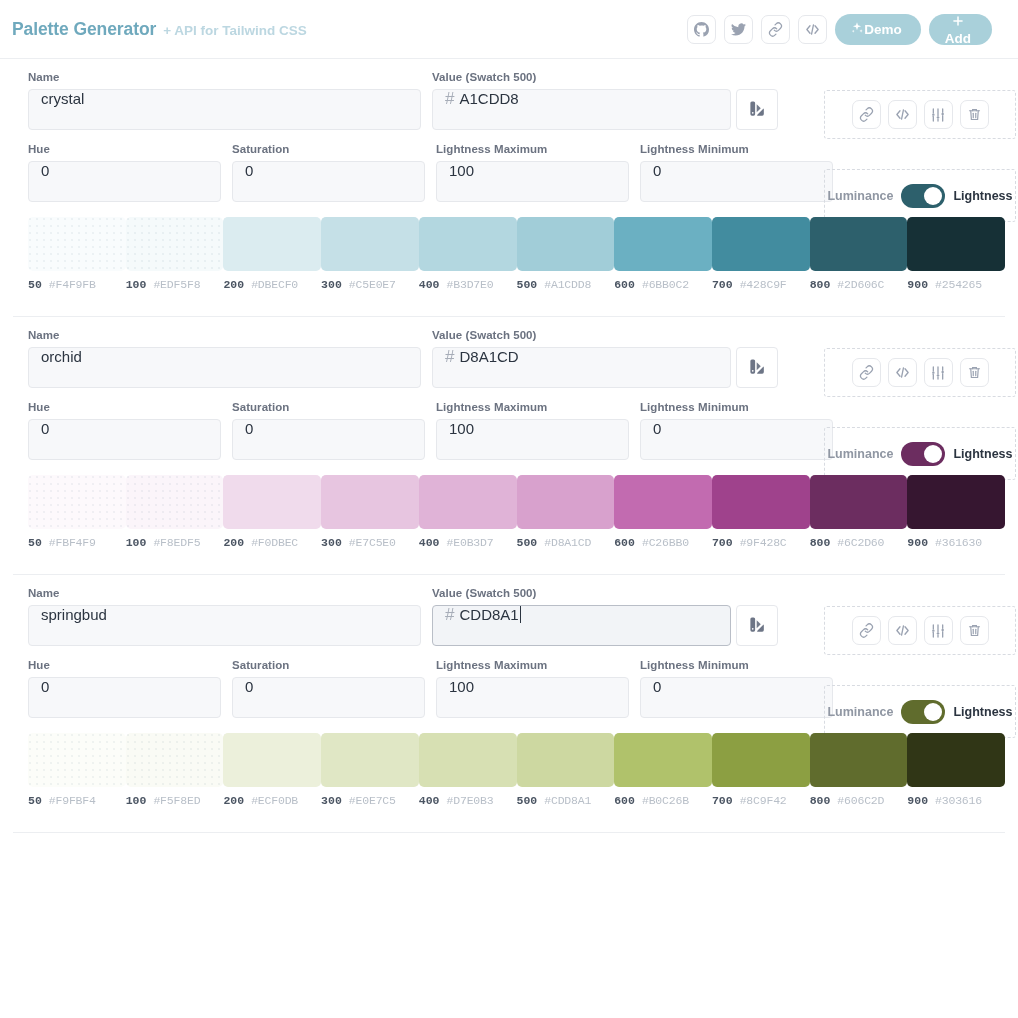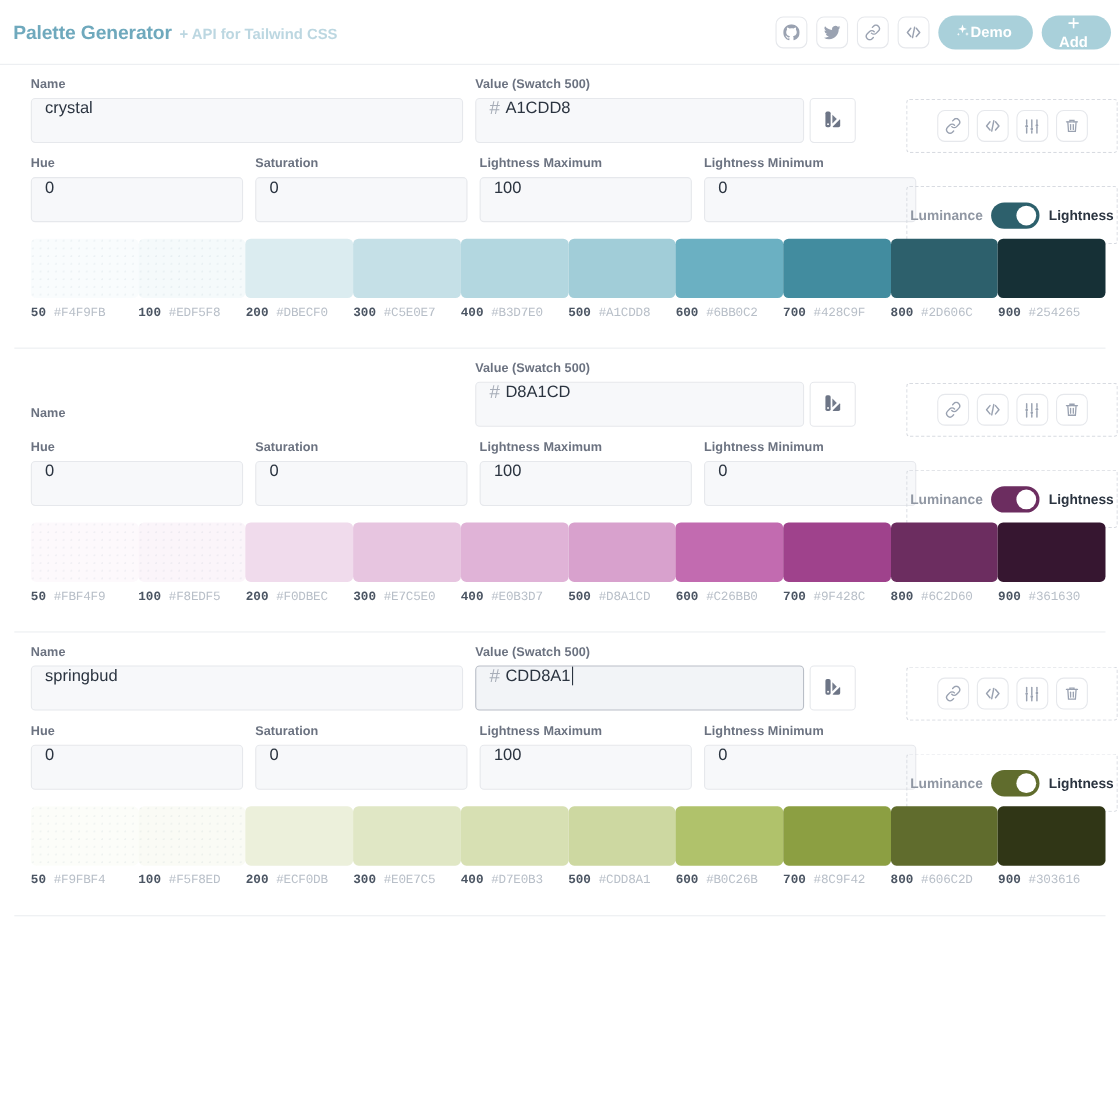--- a/index.html
+++ b/index.html
@@ -11,21 +11,21 @@
     -webkit-font-smoothing: antialiased;
   }
   body { overflow: hidden; }
 
   
   .header {
     height: 59px;
     border-bottom: 1px solid #eceef1;
     display: flex;
     align-items: center;
-    padding: 0 8px 0 12px;
+    padding: 0 26px 0 12px;
   }
   .brand { display: flex; align-items: baseline; gap: 7px; }
   .brand-title {
     font-size: 17.5px;
     font-weight: bold;
     color: #6fa9bd;
     letter-spacing: -0.1px;
   }
   .brand-sub {
     font-size: 13.5px;
@@ -456,20 +456,23 @@
         <span class="sw-hex">#254265</span>
       </div>
     </div>
       </div>
     </div>
     <div class="divider"></div>
     <div class="palette">
       <div class="prow">
     <div class="field name-field">
       <span class="field-label">Name</span>
+      <div class="input">
+        <span>orchid</span>
+      </div>
     </div>
     <div class="field value-field">
       <span class="field-label">Value (Swatch 500)</span>
       <div class="value-wrap">
         <div class="input">
           <span class="hashmark">#</span>
           <span>D8A1CD</span>
 
         </div>
         <button class="swatch-btn">

